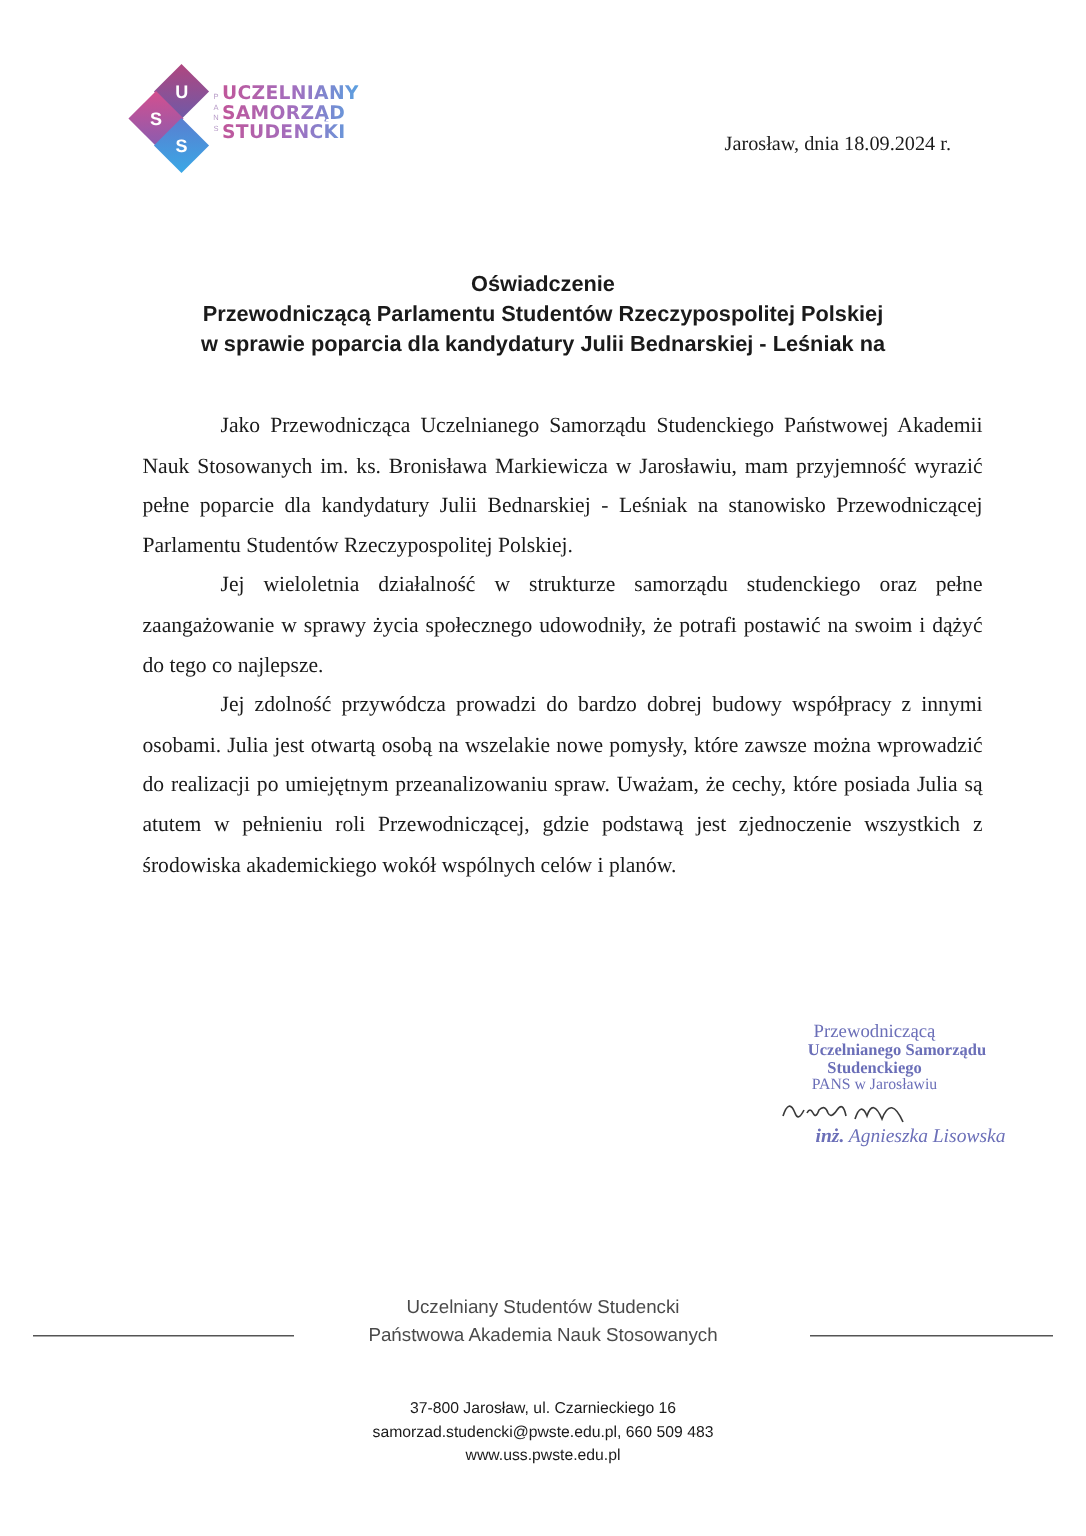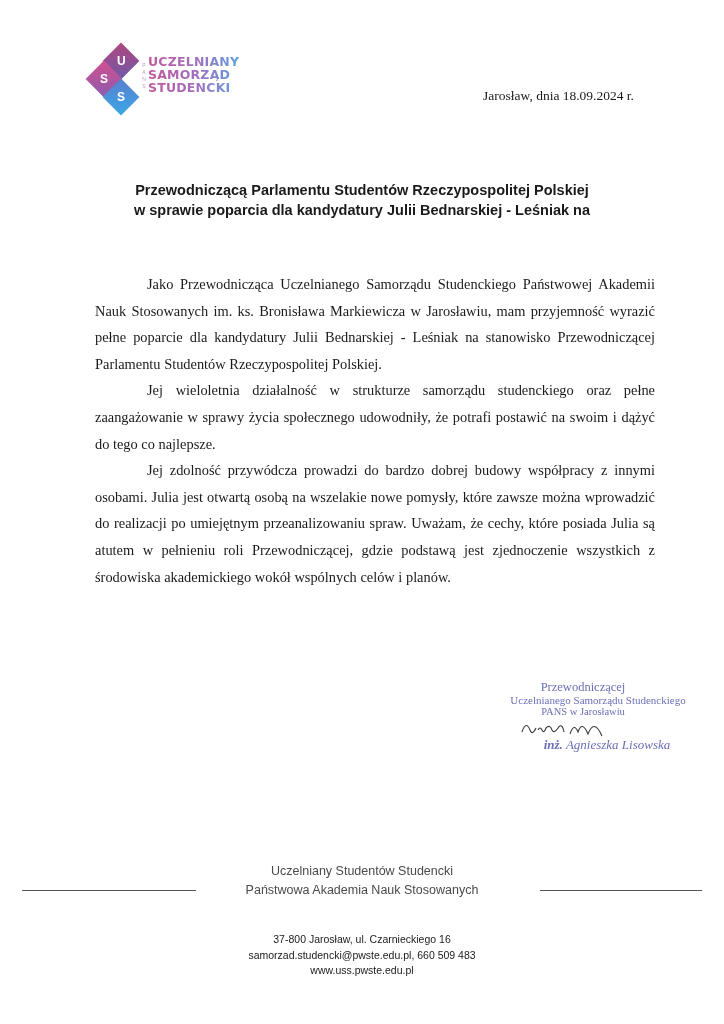--- a/index.html
+++ b/index.html
@@ -110,21 +110,21 @@
       position: absolute;
       left: 478px;
       top: 680px;
       width: 210px;
       text-align: center;
       font-family: "Liberation Serif", serif;
       color: #6b6fb8;
     }
     .sig-role { font-size: 12.5px; line-height: 14px; }
     .sig-org { font-size: 11px; line-height: 12px; }
-    .sig-org b { font-weight: normal; padding-left: 30px; }
+    .sig-org b { font-weight: bold; padding-left: 30px; }
     .sig-city { font-size: 10.5px; line-height: 12px; }
     .sig-scribble {
       position: relative;
       height: 20px;
       margin-top: 0;
     }
     .sig-scribble svg { position: absolute; left: 40px; top: -2px; }
     .sig-name {
       font-size: 13px;
       line-height: 14px;
@@ -186,32 +186,33 @@
   <div class="logo-text">
     <div>UCZELNIANY</div>
     <div>SAMORZĄD</div>
     <div>STUDENCKI</div>
   </div>
 </div>
 
 <div class="date">Jarosław, dnia 18.09.2024 r.</div>
 
 <div class="title-block">
+  <div>Oświadczenie</div>
   <div>Przewodniczącą Parlamentu Studentów Rzeczypospolitej Polskiej</div>
   <div>w sprawie poparcia dla kandydatury Julii Bednarskiej - Leśniak na</div>
 </div>
 
 <div class="body-text">
   <p>Jako Przewodnicząca Uczelnianego Samorządu Studenckiego Państwowej Akademii Nauk Stosowanych im. ks. Bronisława Markiewicza w Jarosławiu, mam przyjemność wyrazić pełne poparcie dla kandydatury Julii Bednarskiej - Leśniak na stanowisko Przewodniczącej Parlamentu Studentów Rzeczypospolitej Polskiej.</p>
   <p>Jej wieloletnia działalność w strukturze samorządu studenckiego oraz pełne zaangażowanie w sprawy życia społecznego udowodniły, że potrafi postawić na swoim i dążyć do tego co najlepsze.</p>
   <p>Jej zdolność przywódcza prowadzi do bardzo dobrej budowy współpracy z innymi osobami. Julia jest otwartą osobą na wszelakie nowe pomysły, które zawsze można wprowadzić do realizacji po umiejętnym przeanalizowaniu spraw. Uważam, że cechy, które posiada Julia są atutem w pełnieniu roli Przewodniczącej, gdzie podstawą jest zjednoczenie wszystkich z środowiska akademickiego wokół wspólnych celów i planów.</p>
 </div>
 
 <div class="signature">
-  <div class="sig-role">Przewodniczącej</div>
+  <div class="sig-role">Przewodniczącą</div>
   <div class="sig-org"><b>Uczelnianego Samorządu Studenckiego</b></div>
   <div class="sig-city">PANS w Jarosławiu</div>
   <div class="sig-scribble">
     <svg width="120" height="24" viewBox="0 0 120 24">
       <path d="M4 16 Q8 4 12 14 Q14 20 18 12 M20 14 Q22 10 24 14 Q26 18 28 12 Q32 8 34 14 Q36 18 40 12 Q44 6 46 16 M52 18 Q56 6 60 16 Q64 4 70 18 Q76 2 84 20" stroke="#3a3a3a" stroke-width="1.1" fill="none"></path>
     </svg>
   </div>
   <div class="sig-name"><b>inż.</b> <span>Agnieszka Lisowska</span></div>
 </div>
 

